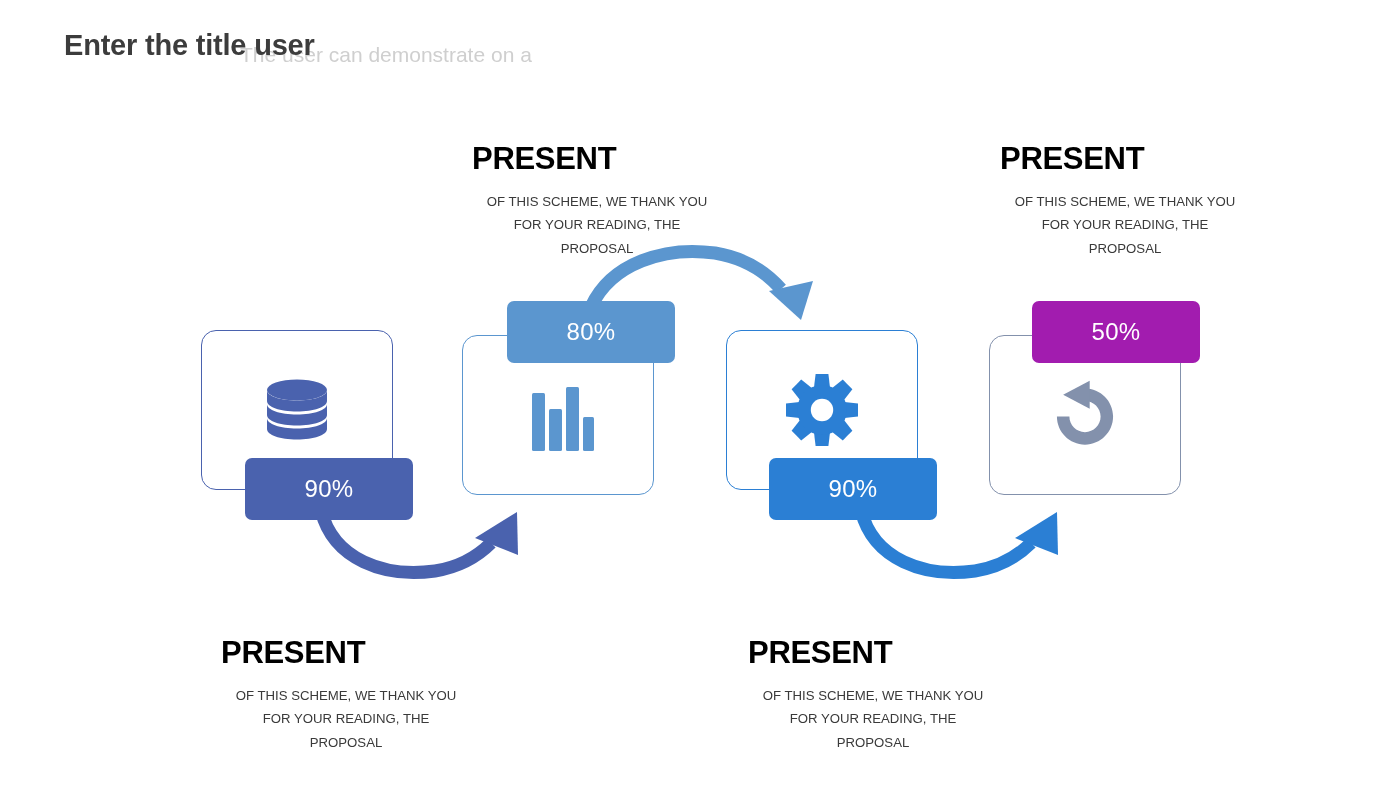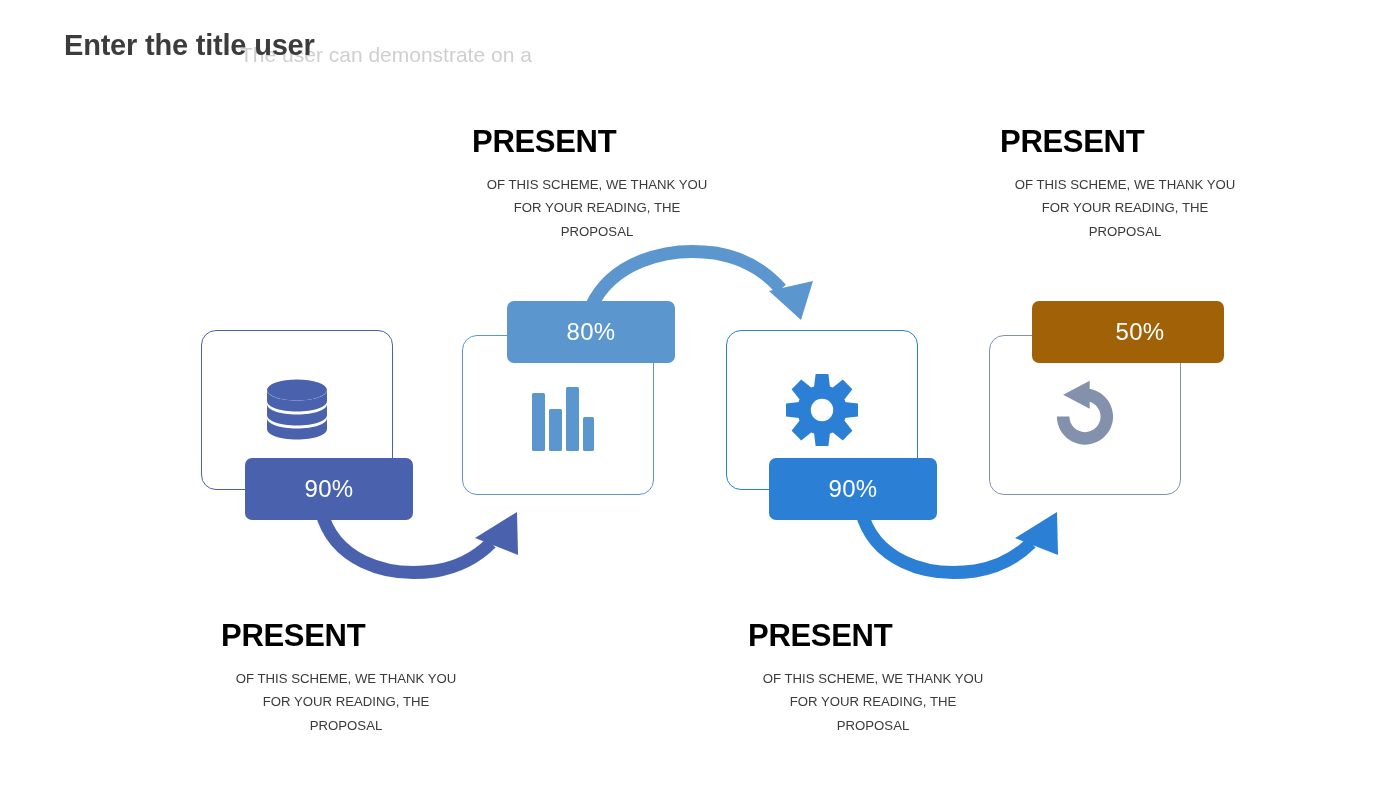--- a/index.html
+++ b/index.html
@@ -39,20 +39,21 @@
     font-weight: normal;
     color: #cfcfcf;
     white-space: nowrap;
     z-index: 5;
   }
 
   
   .textblock {
     position: absolute;
     width: 250px;
+    margin-top: 17px;
   }
   .tb-head {
     font-size: 31px;
     font-weight: bold;
     color: #000000;
     letter-spacing: -0.3px;
     line-height: 1.05;
     margin: 0 0 14px 0;
   }
   .tb-body {
@@ -206,21 +207,21 @@
   <div class="card" style="left:989px; top:335px; border-color:#8391ac;">
     <div class="icon-wrap">
       <svg width="78" height="78" viewBox="0 0 100 100">
         <path d="M50,16 C69.9,16 86,32.1 86,52 C86,71.9 69.9,88 50,88
                  C30.1,88 14,71.9 14,52 L30,52 C30,63.0 38.9,72 50,72
                  C61.0,72 70,63.0 70,52 C70,41.0 61.0,32 50,32 L50,32 Z" fill="#8391ac"></path>
         <polygon points="56,6 56,42 22,24" fill="#8391ac"></polygon>
       </svg>
     </div>
   </div>
-  <div class="badge" style="left:1032px; top:301px; background:#a16207;padding-left:24px;">
+  <div class="badge" style="left:1032px; top:301px; background:#a21caf;">
     <span>50%</span>
   </div>
 
   <div class="textblock" style="left:221px; top:620px;">
     <div class="tb-head">PRESENT</div>
     <div class="tb-body">
       <div>OF THIS SCHEME, WE THANK YOU</div>
       <div>FOR YOUR READING, THE</div>
       <div>PROPOSAL</div>
     </div>

